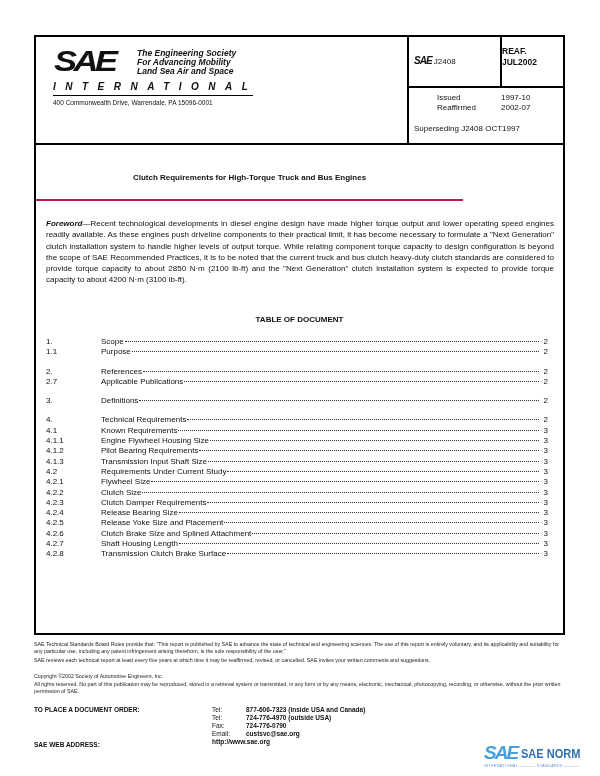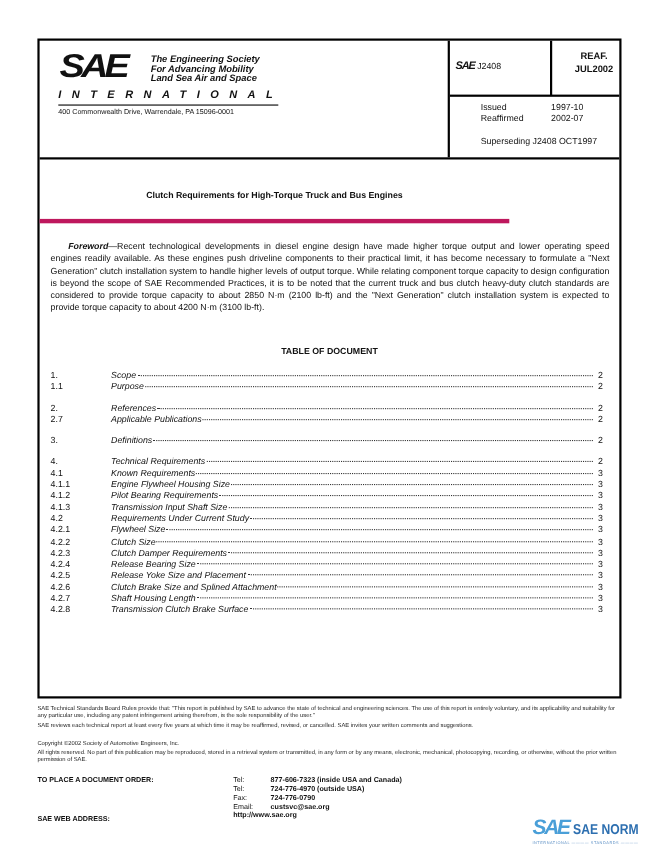--- a/index.html
+++ b/index.html
@@ -25,38 +25,38 @@
   .intl { position: absolute; left: 2px; top: 34px; font-size: 10px; font-style: italic; font-weight: bold; letter-spacing: 9.5px; }
   .intl-rule { position: absolute; left: 2px; top: 48px; width: 200px; height: 1px; background: #000; }
   .address { position: absolute; left: 2px; top: 52px; font-size: 6.5px; white-space: nowrap; }
   .report-type {
     position: absolute; left: 221px; top: 4px; font-size: 17px; font-weight: bold; line-height: 17px; white-space: pre-line;
   }
   .vdiv { position: absolute; left: 371px; top: 0; width: 2px; height: 106px; background: #000; }
   .doc-id { position: absolute; left: 378px; top: 18px; font-size: 8px; }
   .doc-id .sae-mini { font-weight: bold; font-style: italic; font-size: 10px; letter-spacing: -1px; }
   .vdiv2 { position: absolute; left: 464px; top: 0; width: 2px; height: 50px; background: #000; }
-  .reaf { position: absolute; left: 466px; top: 9px; width: 76px; text-align: center; font-size: 8.5px; font-weight: bold; line-height: 11px; white-space: pre-line; }
+  .reaf { position: absolute; left: 466px; top: 9px; width: 76px; font-size: 8.5px; font-weight: bold; line-height: 11px; white-space: pre-line; }
   .hdiv2 { position: absolute; left: 373px; top: 49px; width: 154px; height: 2px; background: #000; }
   .dates { position: absolute; left: 378px; top: 56px; font-size: 8px; line-height: 10px; }
   .dates .row { display: flex; }
   .dates .lbl { width: 64px; padding-left: 23px; }
-  .superseding { position: absolute; left: 378px; top: 87px; font-size: 8px; margin-left: 23px; }
-  .title-band { position: absolute; left: 0; top: 106px; width: 427px; height: 56px; border-bottom: 4px solid #be185d; }
+  .superseding { position: absolute; left: 378px; top: 87px; font-size: 8px; }
+  .title-band { position: absolute; left: 0; top: 106px; width: 427px; height: 56px; border-bottom: 2px solid #be185d; }
   .doc-title { position: absolute; left: 0; width: 100%; top: 30px; text-align: center; font-size: 8px; font-weight: bold; }
   .foreword {
     position: absolute; left: 10px; top: 181px; width: 508px; font-size: 8px; line-height: 11.3px; text-align: justify;
   }
-  .foreword b { font-style: italic; margin-left: 16px; }
+  .foreword b { font-style: italic; }
   .toc-title { position: absolute; left: 0; width: 100%; top: 278px; text-align: center; font-size: 8px; font-weight: bold; }
   .toc { position: absolute; left: 10px; top: 300px; width: 502px; font-size: 8px; }
   .toc-row { display: flex; height: 10.3px; line-height: 10.3px; align-items: baseline; }
   .toc-row.gap { margin-top: 9px; }
   .toc-num { width: 55px; flex: none; }
-  .toc-label { flex: none; white-space: nowrap; font-style: italic; }
+  .toc-label { flex: none; white-space: nowrap; }
   .toc-dots { flex: 1; border-bottom: 1px dotted #333; margin: 0 1px; transform: translateY(-2px); height: 0; }
   .toc-page { flex: none; width: 8px; text-align: right; }
   .fine { position: absolute; left: 34px; width: 535px; font-size: 5.3px; line-height: 6.5px; color: #222; }
   .order { position: absolute; left: 34px; top: 706px; font-size: 6.5px; font-weight: bold; }
   .web { position: absolute; left: 34px; top: 741px; font-size: 6.5px; font-weight: bold; }
   .contacts { position: absolute; left: 212px; top: 706px; font-size: 6.5px; line-height: 8px; font-weight: bold; }
   .contacts .row { display: flex; }
   .contacts .lbl { width: 34px; font-weight: normal; }
   .watermark { position: absolute; left: 484px; top: 742px; display: flex; align-items: center; }
   .wm-logo { font-family: "Liberation Sans", sans-serif; font-weight: bold; font-style: italic; font-size: 19px; color: #4a9fd8; letter-spacing: -2px; }

